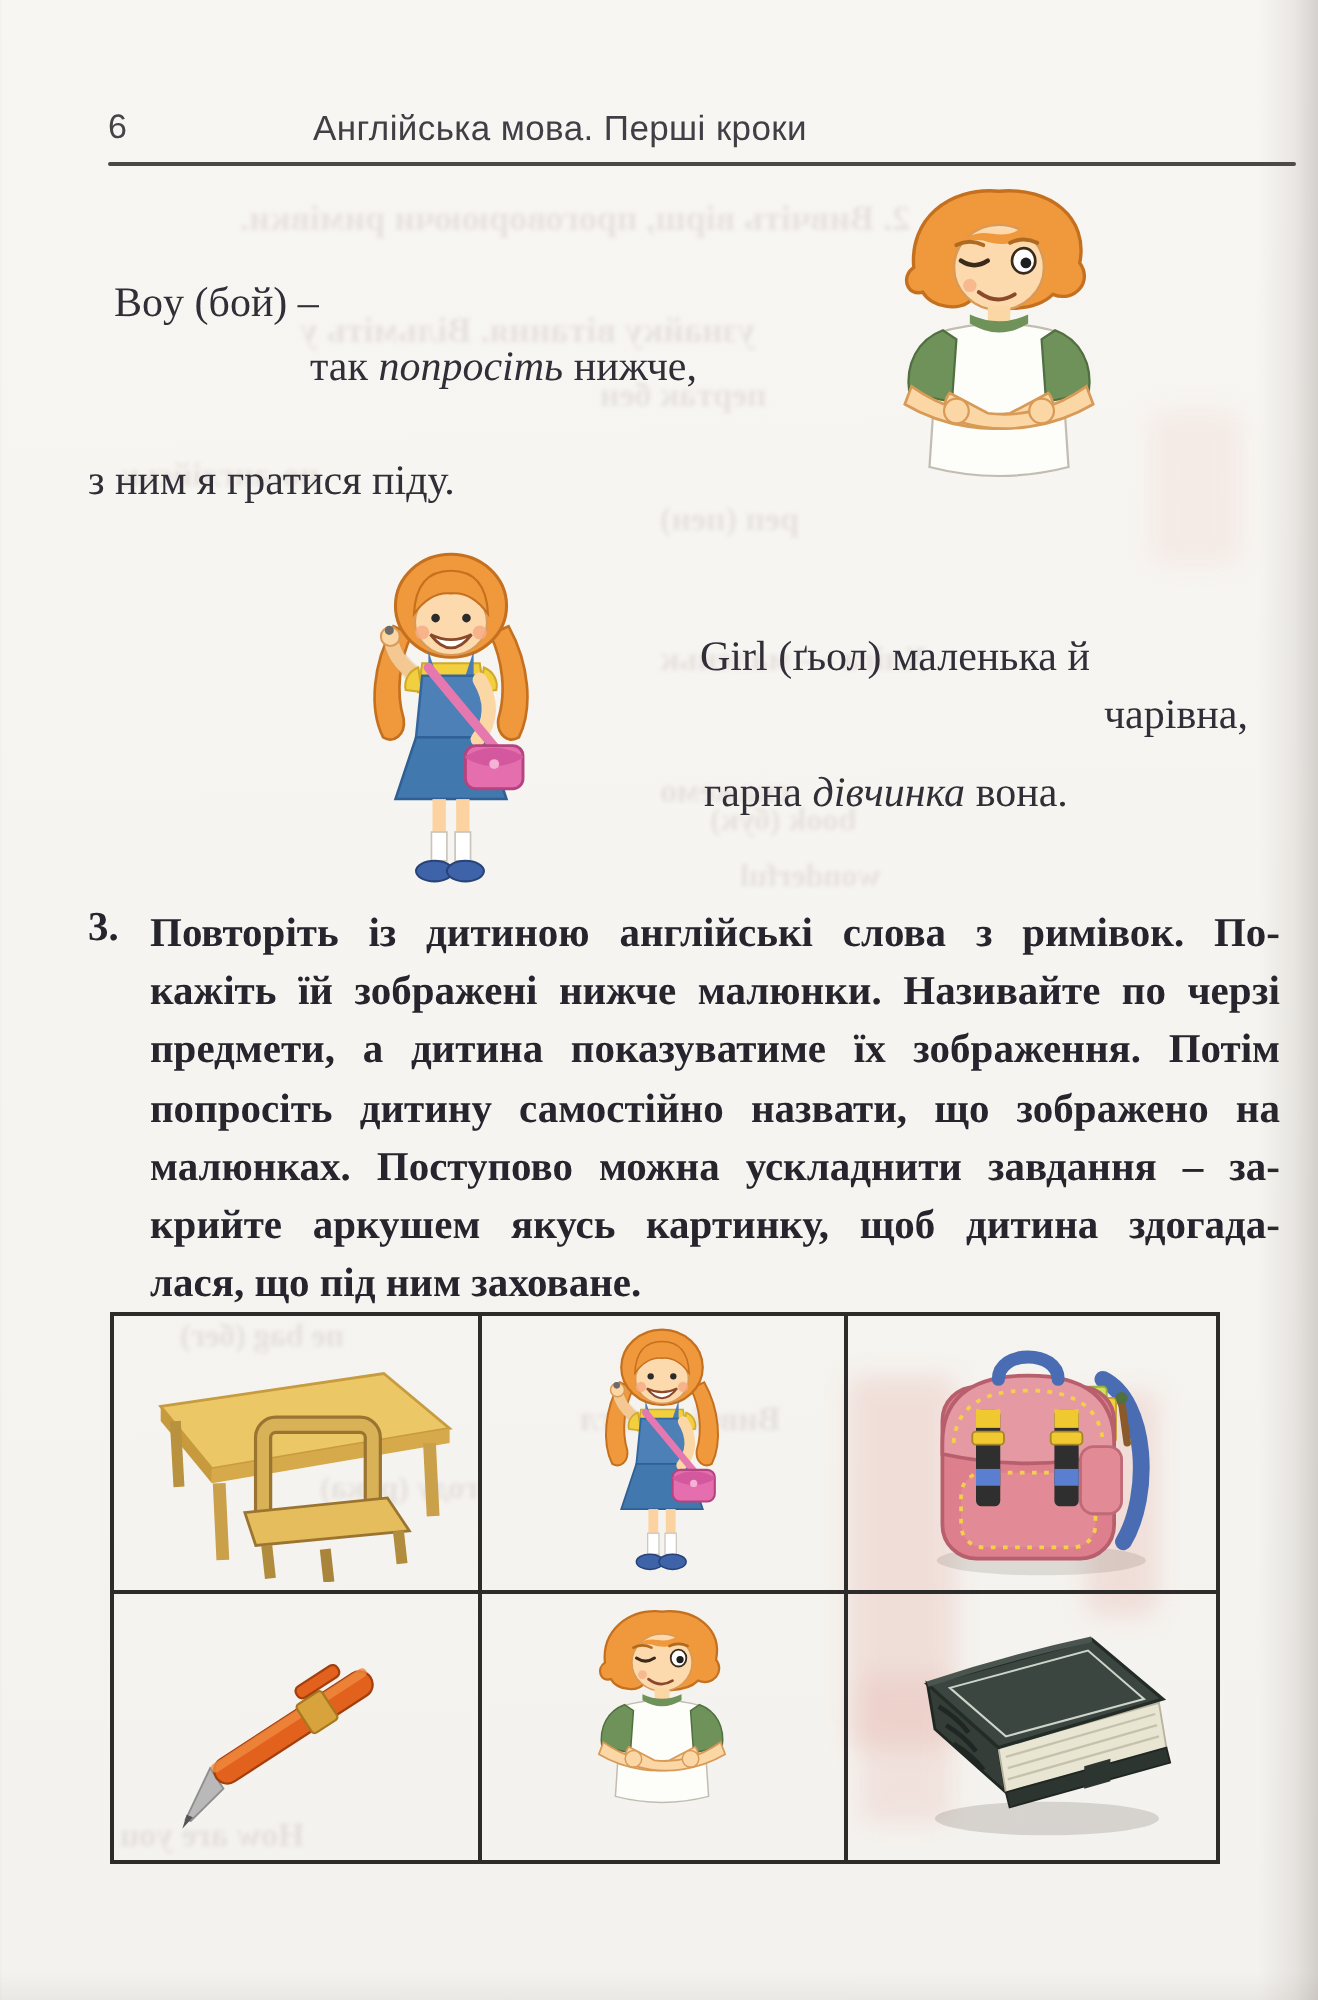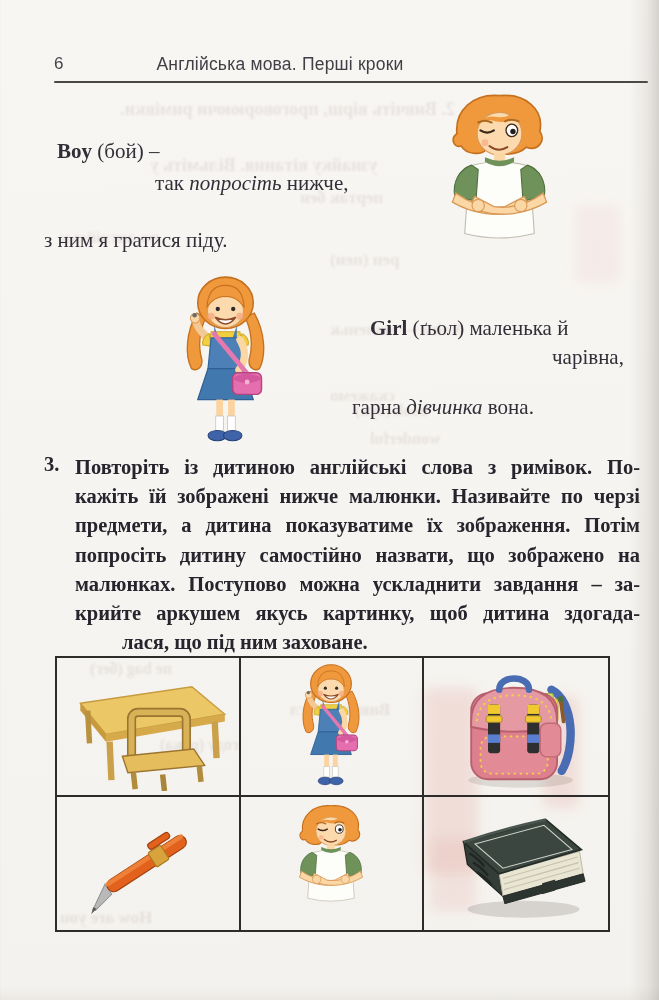--- a/index.html
+++ b/index.html
@@ -17,28 +17,28 @@
   .bottom-shade{position:absolute;left:0;bottom:0;width:659px;height:14px;
     background:linear-gradient(to bottom, rgba(110,100,95,0) 0%, rgba(110,100,95,0.07) 100%);}
   
   .pagenum{position:absolute;left:54px;top:54px;font-family:"Liberation Sans",sans-serif;
     font-size:17px;color:#45444a;}
   .htitle{position:absolute;left:0;top:54px;width:560px;text-align:center;
     font-family:"Liberation Sans",sans-serif;font-size:17.5px;color:#413f45;letter-spacing:.2px;}
   .hrule{position:absolute;left:54px;top:81px;width:594px;height:2.4px;background:#4a4846;border-radius:1px;}
   
   .rl{position:absolute;font-size:21px;white-space:nowrap;color:#322e37;}
-  .bold{font-weight:bold;}
+  .bold{font-weight:normal;}
   .ital{font-style:italic;}
   
   .tasknum{position:absolute;left:44px;top:453px;font-size:20.5px;font-weight:bold;color:#26242c;}
   .taskbody{position:absolute;left:75px;top:453px;width:565px;}
   .jline{font-size:20.5px;font-weight:bold;color:#26242c;line-height:29.2px;
     text-align:justify;text-align-last:justify;white-space:nowrap;}
-  .jlast{text-align-last:left;margin-left:47px;}
+  .jlast{text-align-last:left;}
   
   .grid{position:absolute;left:55px;top:656px;width:551px;height:272px;
     border:2.5px solid #2e2c2a;display:grid;grid-template-columns:1fr 1fr 1fr;grid-template-rows:139px 1fr;
     background:transparent;}
   .cell{border-right:2.5px solid #2e2c2a;border-bottom:2.5px solid #2e2c2a;
     display:flex;align-items:center;justify-content:center;overflow:hidden;}
   .cell.lastcol{border-right:none;}
   .cell.lastrow{border-bottom:none;}
   
   .ghost{position:absolute;color:#90787a;opacity:.16;filter:blur(1.1px);
@@ -164,23 +164,23 @@
         <use href="#sym-boy"></use>
       </svg>
   </div>
 
   <div class="illus" style="left:128px;top:272px;width:195px;height:180px;">
     <svg width="195" height="180" viewBox="0 0 120 170">
         <use href="#sym-girl"></use>
       </svg>
   </div>
 
-  <div class="rl" style="left:370px;top:316px;"><span class="bold">Girl</span><span> (ґьол) маленька й</span></div>
+  <div class="rl" style="left:350px;top:316px;"><span class="bold">Girl</span><span> (ґьол) маленька й</span></div>
   <div class="rl" style="left:552px;top:345px;">чарівна,</div>
-  <div class="rl" style="left:352px;top:395px;"><span>гарна </span><span class="ital">дівчинка</span><span> вона.</span></div>
+  <div class="rl" style="left:352px;top:384px;"><span>гарна </span><span class="ital">дівчинка</span><span> вона.</span></div>
 
   <div class="tasknum">3.</div>
   <div class="taskbody">
     <div class="jline">Повторіть із дитиною англійські слова з римівок. По-</div>
     <div class="jline">кажіть їй зображені нижче малюнки. Називайте по черзі</div>
     <div class="jline">предмети, а дитина показуватиме їх зображення. Потім</div>
     <div class="jline">попросіть дитину самостійно назвати, що зображено на</div>
     <div class="jline">малюнках. Поступово можна ускладнити завдання – за-</div>
     <div class="jline">крийте аркушем якусь картинку, щоб дитина здогада-</div>
     <div class="jline jlast">лася, що під ним заховане.</div>

